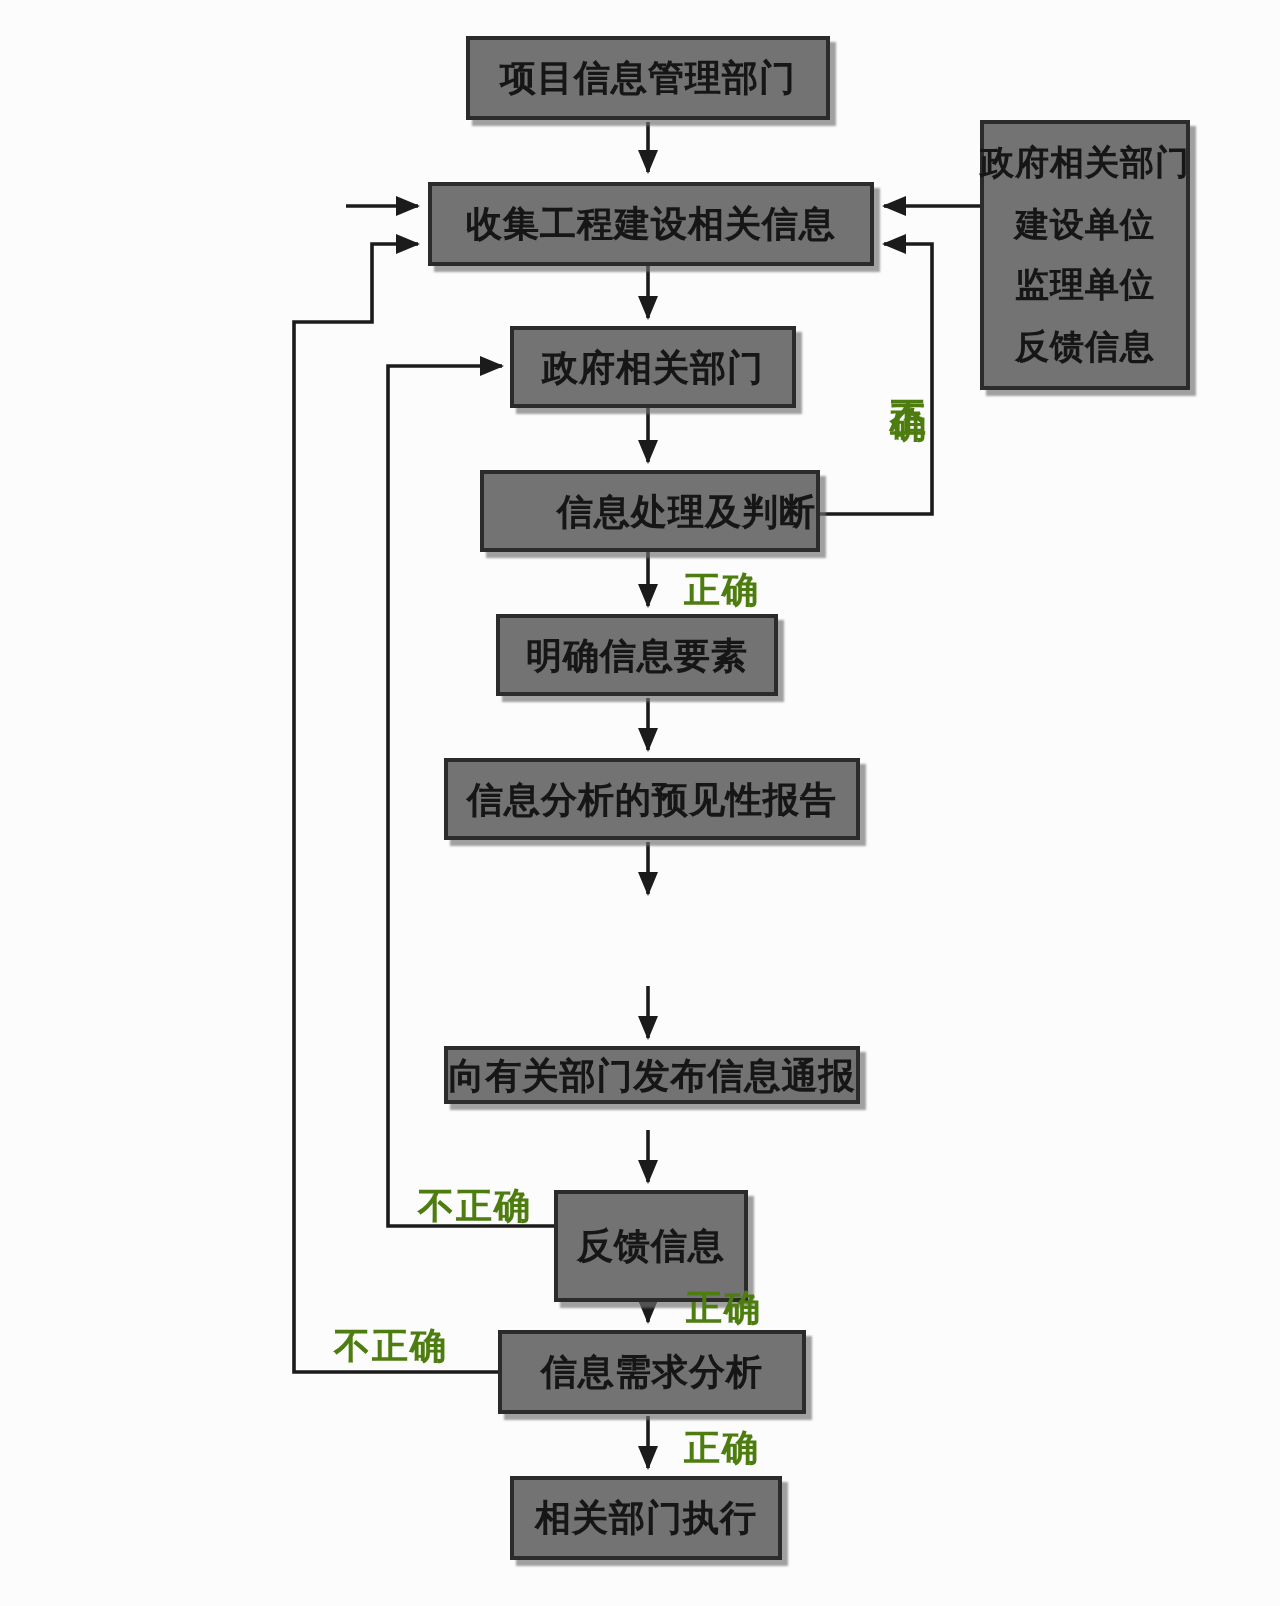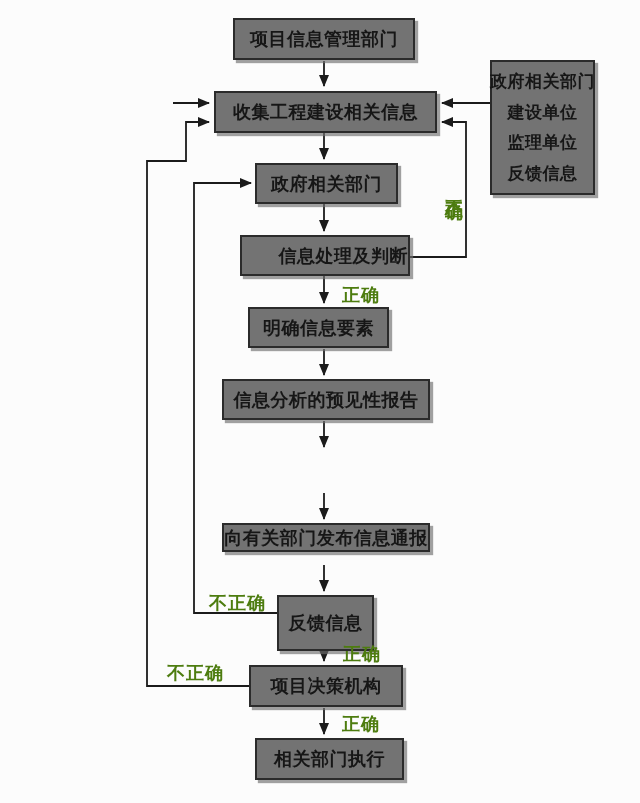--- a/index.html
+++ b/index.html
@@ -130,24 +130,24 @@
 
   <div class="box" style="left:222px; top:523px; width:208px; height:29px;">
     <span>向有关部门发布信息通报</span>
   </div>
 
   <div class="box" style="left:277px; top:595px; width:97px; height:56px;">
     <span>反馈信息</span>
   </div>
 
   <div class="box" style="left:249px; top:665px; width:154px; height:42px;">
-    <span>项目决策机构</span>
+    <span>信息需求分析</span>
   </div>
 
-  <div class="box" style="left:255px; top:738px; width:149px; height:42px;">
+  <div class="box" style="left:255px; top:738px; width:136px; height:42px;">
     <span>相关部门执行</span>
   </div>
 
   <span class="edge-label" style="left:342px; top:283px;">正确</span>
 
   <span class="edge-label" style="left:343px; top:642px;">正确</span>
 
   <span class="edge-label" style="left:342px; top:712px;">正确</span>
 
   <span class="edge-label vertical" style="left:442px; top:185px;">不正确</span>

